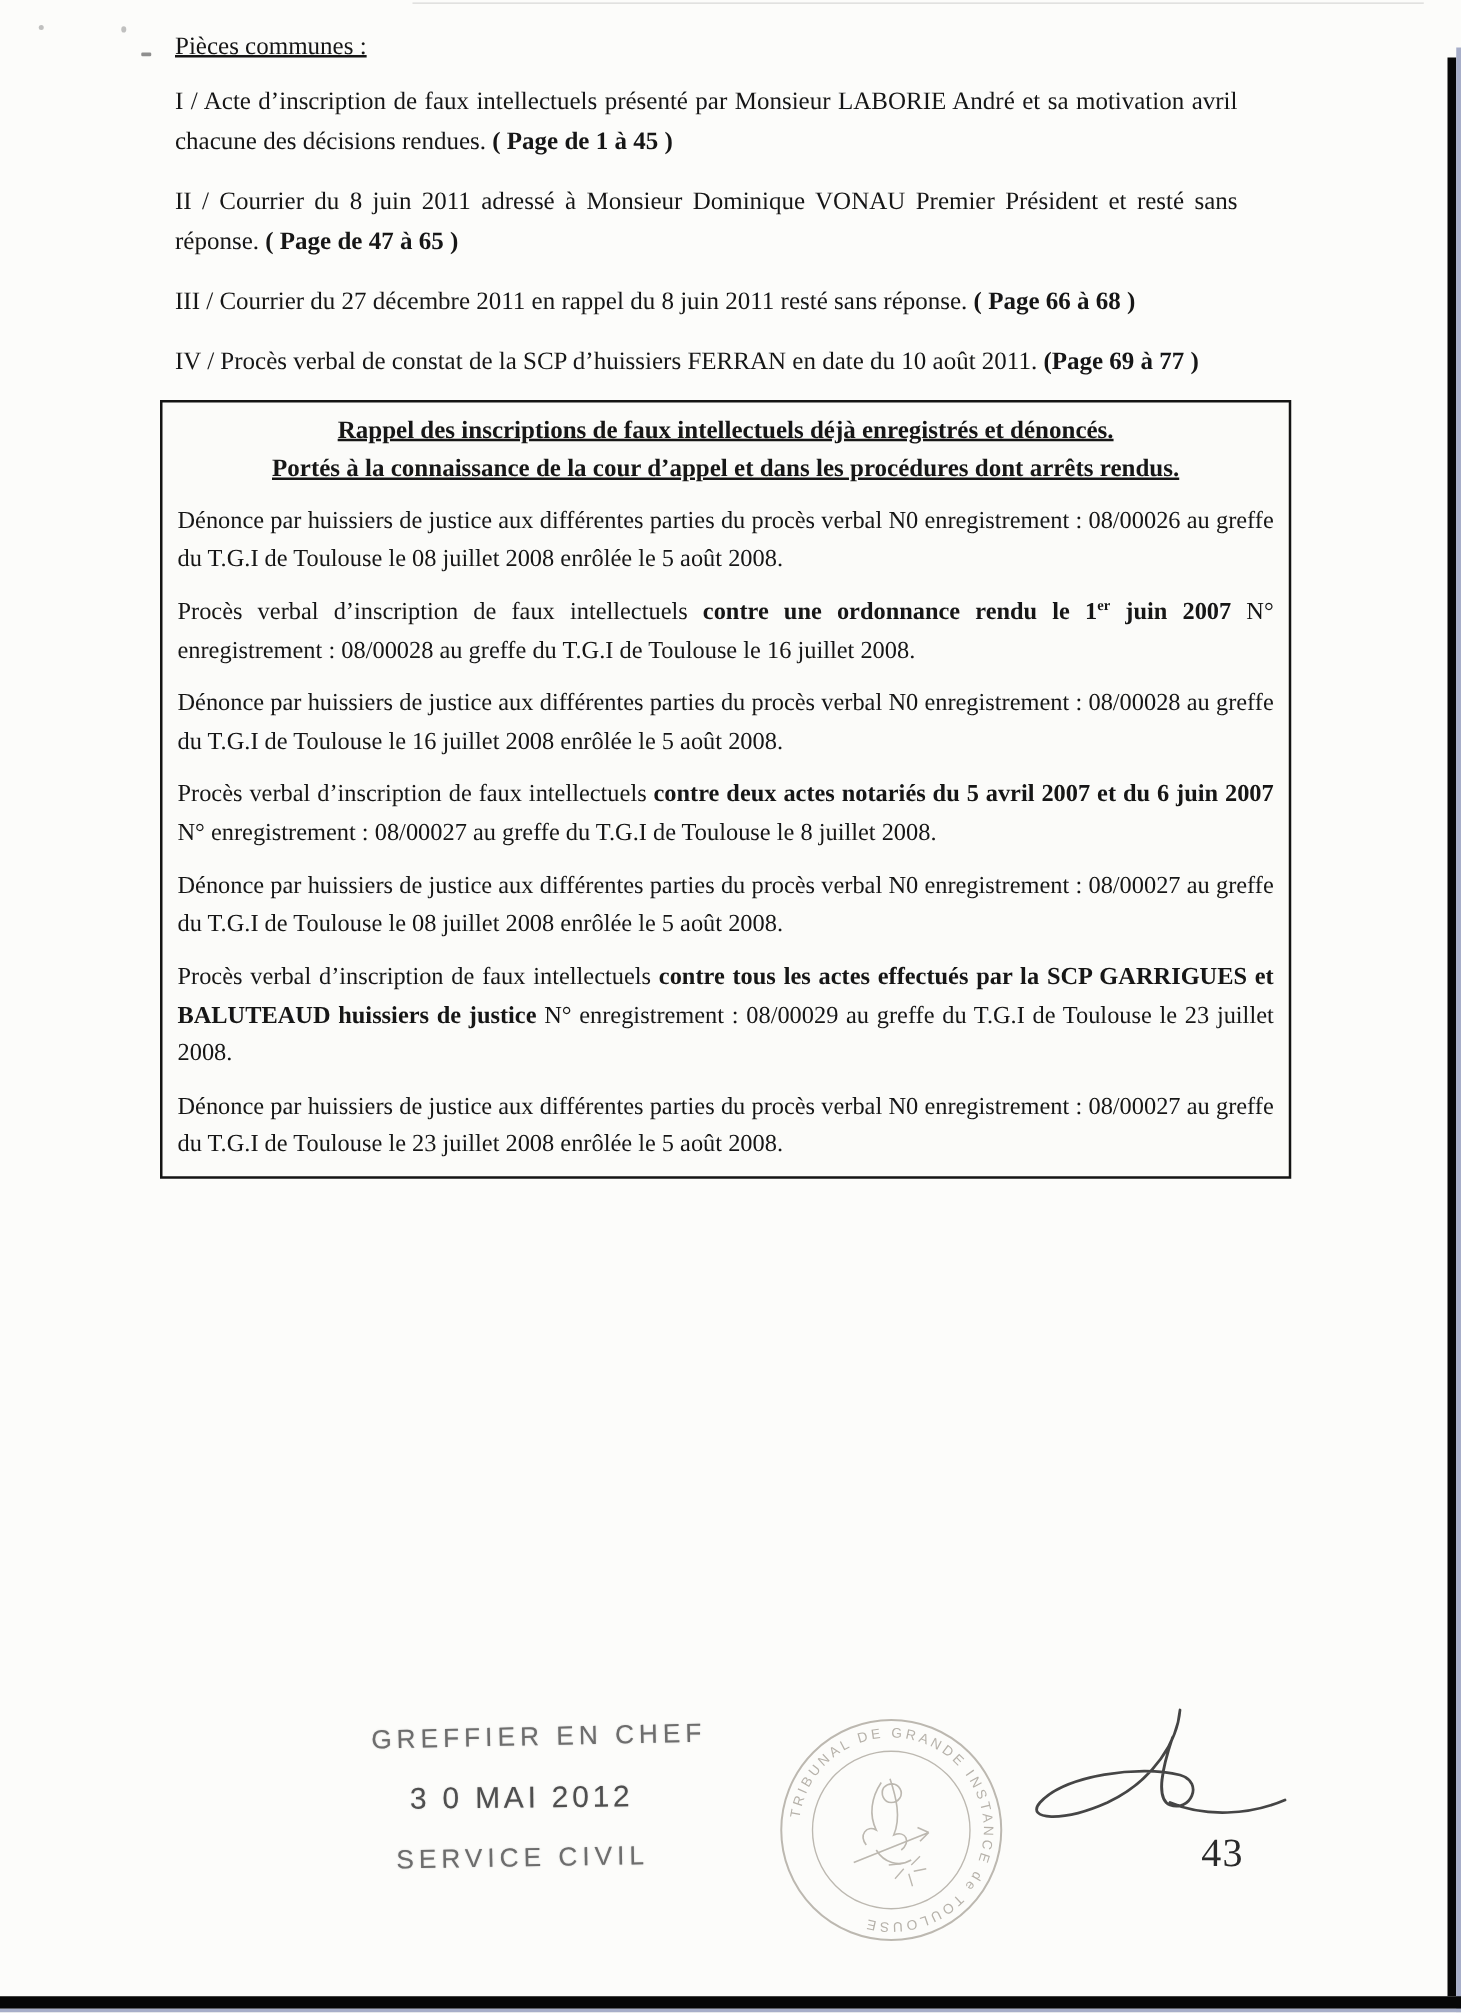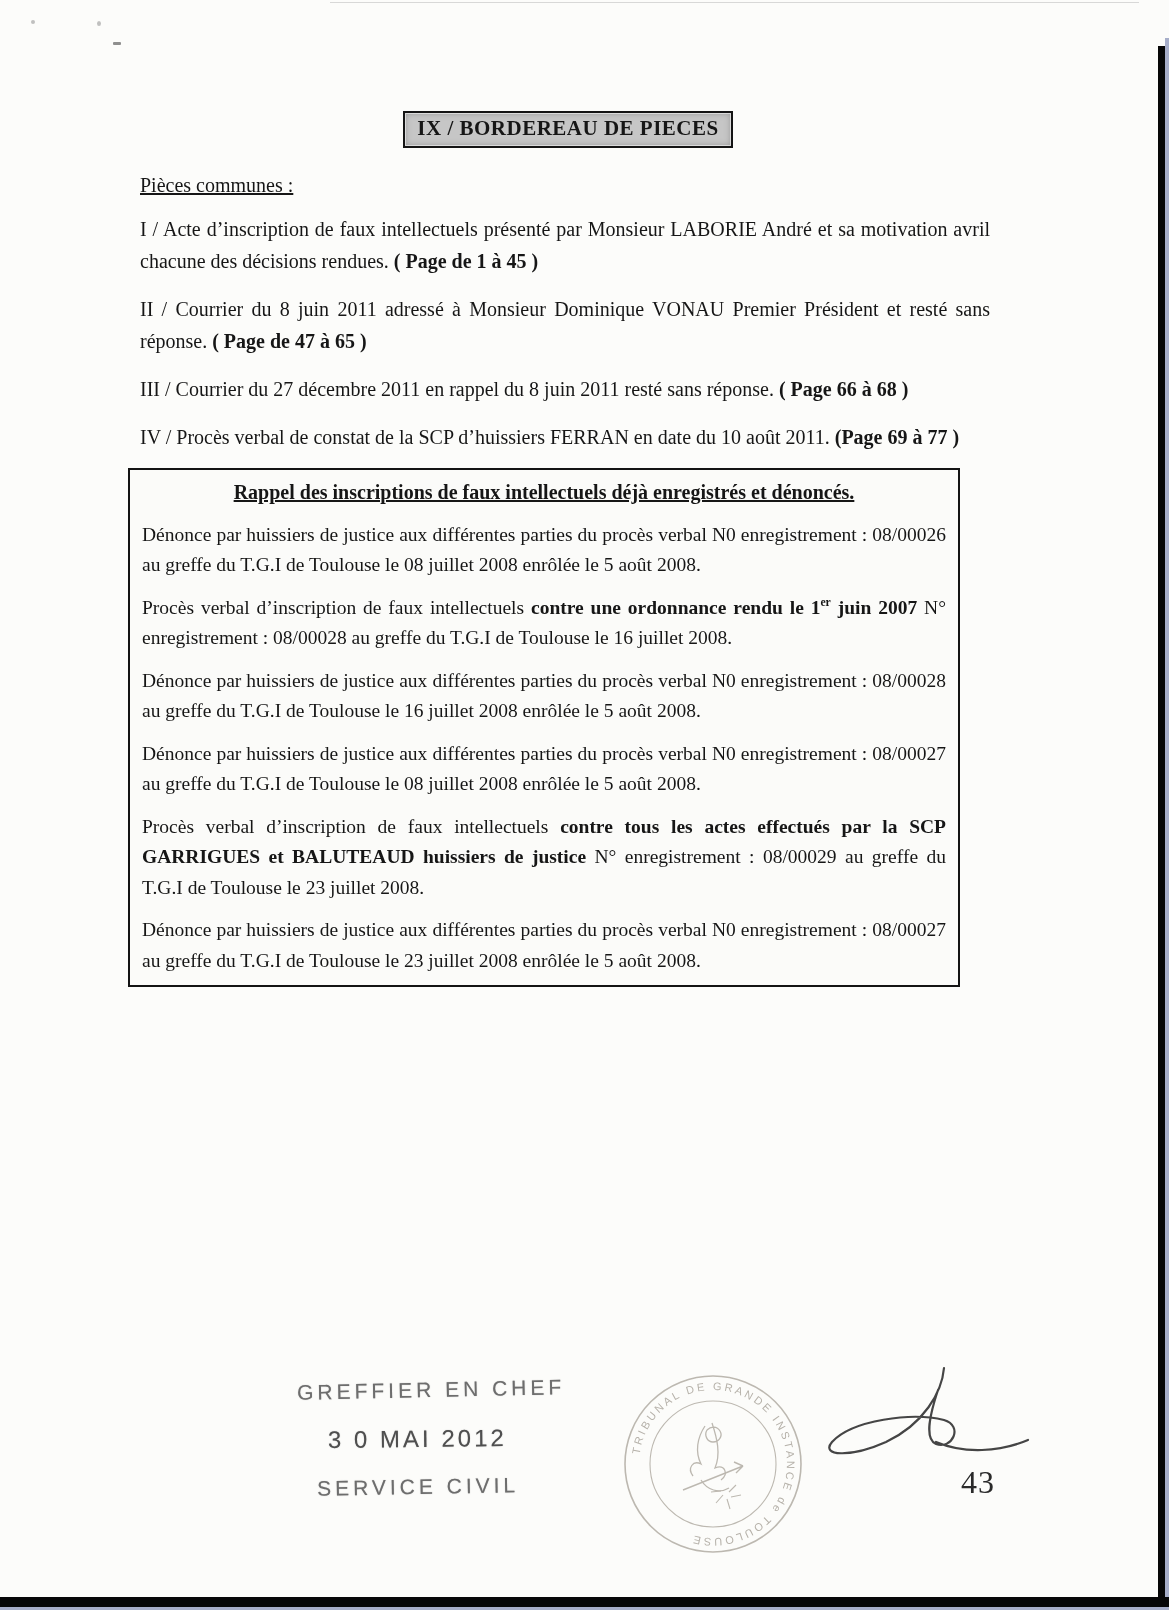--- a/index.html
+++ b/index.html
@@ -38,21 +38,21 @@
   .piece-item{
     margin:16px 0 0 0;
     font-size:20px;line-height:32px;
     text-align:justify;text-align-last:left;
   }
   .b{font-weight:700;}
   sup{font-size:60%;vertical-align:super;line-height:0;margin-top:48px;}
   
   .recall-box{
     box-sizing:border-box;
-    margin-top:15px;width:832px;
+    margin-top:15px;width:905px;
     border:2px solid #141414;
     padding:7px 12px 9px;
     background:rgba(250,250,248,.6);
   }
   .recall-heading{
     text-align:center;font-size:20px;font-weight:700;line-height:30.5px;
     text-decoration:underline;
   }
   .recall-paragraph{
     margin:12px 0 0 0;
@@ -81,39 +81,38 @@
 
 <div class="page">
 
   <div class="edge-top-line"></div>
   <div class="speck" style="left:31px;top:20px;width:4px;height:4px;"></div>
   <div class="speck" style="left:97px;top:21px;width:4px;height:5px;"></div>
   <div class="speck" style="left:113px;top:42px;width:8px;height:3px;border-radius:1px;background:rgba(70,70,70,.6);"></div>
 
   <div class="content">
 
-    <div class="title-box">
-      <span>IX / BORDEREAU DE PIECES</span>
-    </div>
 
     <div class="section-heading">Pièces communes :</div>
 
     <div class="pieces" id="pieces">
         <p class="piece-item"><span>I / Acte d’inscription de faux intellectuels présenté par Monsieur LABORIE André et sa motivation avril chacune des décisions rendues. </span><span class="b">( Page de 1 à 45 )</span></p>
         <p class="piece-item"><span>II / Courrier du 8 juin 2011 adressé à Monsieur Dominique VONAU Premier Président et resté sans réponse. </span><span class="b">( Page de 47 à 65 )</span></p>
         <p class="piece-item"><span>III / Courrier du 27 décembre 2011 en rappel du 8 juin 2011 resté sans réponse. </span><span class="b">( Page 66 à 68 )</span></p>
         <p class="piece-item"><span>IV / Procès verbal de constat de la SCP d’huissiers FERRAN en date du 10 août 2011. </span><span class="b">(Page 69 à 77 )</span></p>
       </div>
 
     <div class="recall-box">
       <div class="recall-heading">Rappel des inscriptions de faux intellectuels déjà enregistrés et dénoncés.</div>
+      <div class="recall-heading">Portés à la connaissance de la cour d’appel et dans les procédures dont arrêts rendus.</div>
       <div id="recall-paragraphs">
           <p class="recall-paragraph"><span>Dénonce par huissiers de justice aux différentes parties du procès verbal N0 enregistrement : 08/00026 au greffe du T.G.I de Toulouse le 08 juillet 2008 enrôlée le 5 août 2008.</span></p>
           <p class="recall-paragraph"><span>Procès verbal d’inscription de faux intellectuels </span><span class="b">contre une ordonnance rendu le 1</span><sup class="b">er</sup><span class="b"> juin 2007</span><span> N° enregistrement : 08/00028 au greffe du T.G.I de Toulouse le 16 juillet 2008.</span></p>
           <p class="recall-paragraph"><span>Dénonce par huissiers de justice aux différentes parties du procès verbal N0 enregistrement : 08/00028 au greffe du T.G.I de Toulouse le 16 juillet 2008 enrôlée le 5 août 2008.</span></p>
+          <p class="recall-paragraph"><span>Procès verbal d’inscription de faux intellectuels </span><span class="b">contre deux actes notariés du 5 avril 2007 et du 6 juin 2007</span><span> N° enregistrement : 08/00027 au greffe du T.G.I de Toulouse le 8 juillet 2008.</span></p>
           <p class="recall-paragraph"><span>Dénonce par huissiers de justice aux différentes parties du procès verbal N0 enregistrement : 08/00027 au greffe du T.G.I de Toulouse le 08 juillet 2008 enrôlée le 5 août 2008.</span></p>
           <p class="recall-paragraph"><span>Procès verbal d’inscription de faux intellectuels </span><span class="b">contre tous les actes effectués par la SCP GARRIGUES et BALUTEAUD huissiers de justice</span><span> N° enregistrement : 08/00029 au greffe du T.G.I de Toulouse le 23 juillet 2008.</span></p>
           <p class="recall-paragraph"><span>Dénonce par huissiers de justice aux différentes parties du procès verbal N0 enregistrement : 08/00027 au greffe du T.G.I de Toulouse le 23 juillet 2008 enrôlée le 5 août 2008.</span></p>
         </div>
     </div>
   </div>
 
   <div class="stamp-line" id="stamp1">GREFFIER EN CHEF</div>
   <div class="stamp-line" id="stamp2">3 0 MAI 2012</div>
   <div class="stamp-line" id="stamp3">SERVICE CIVIL</div>

